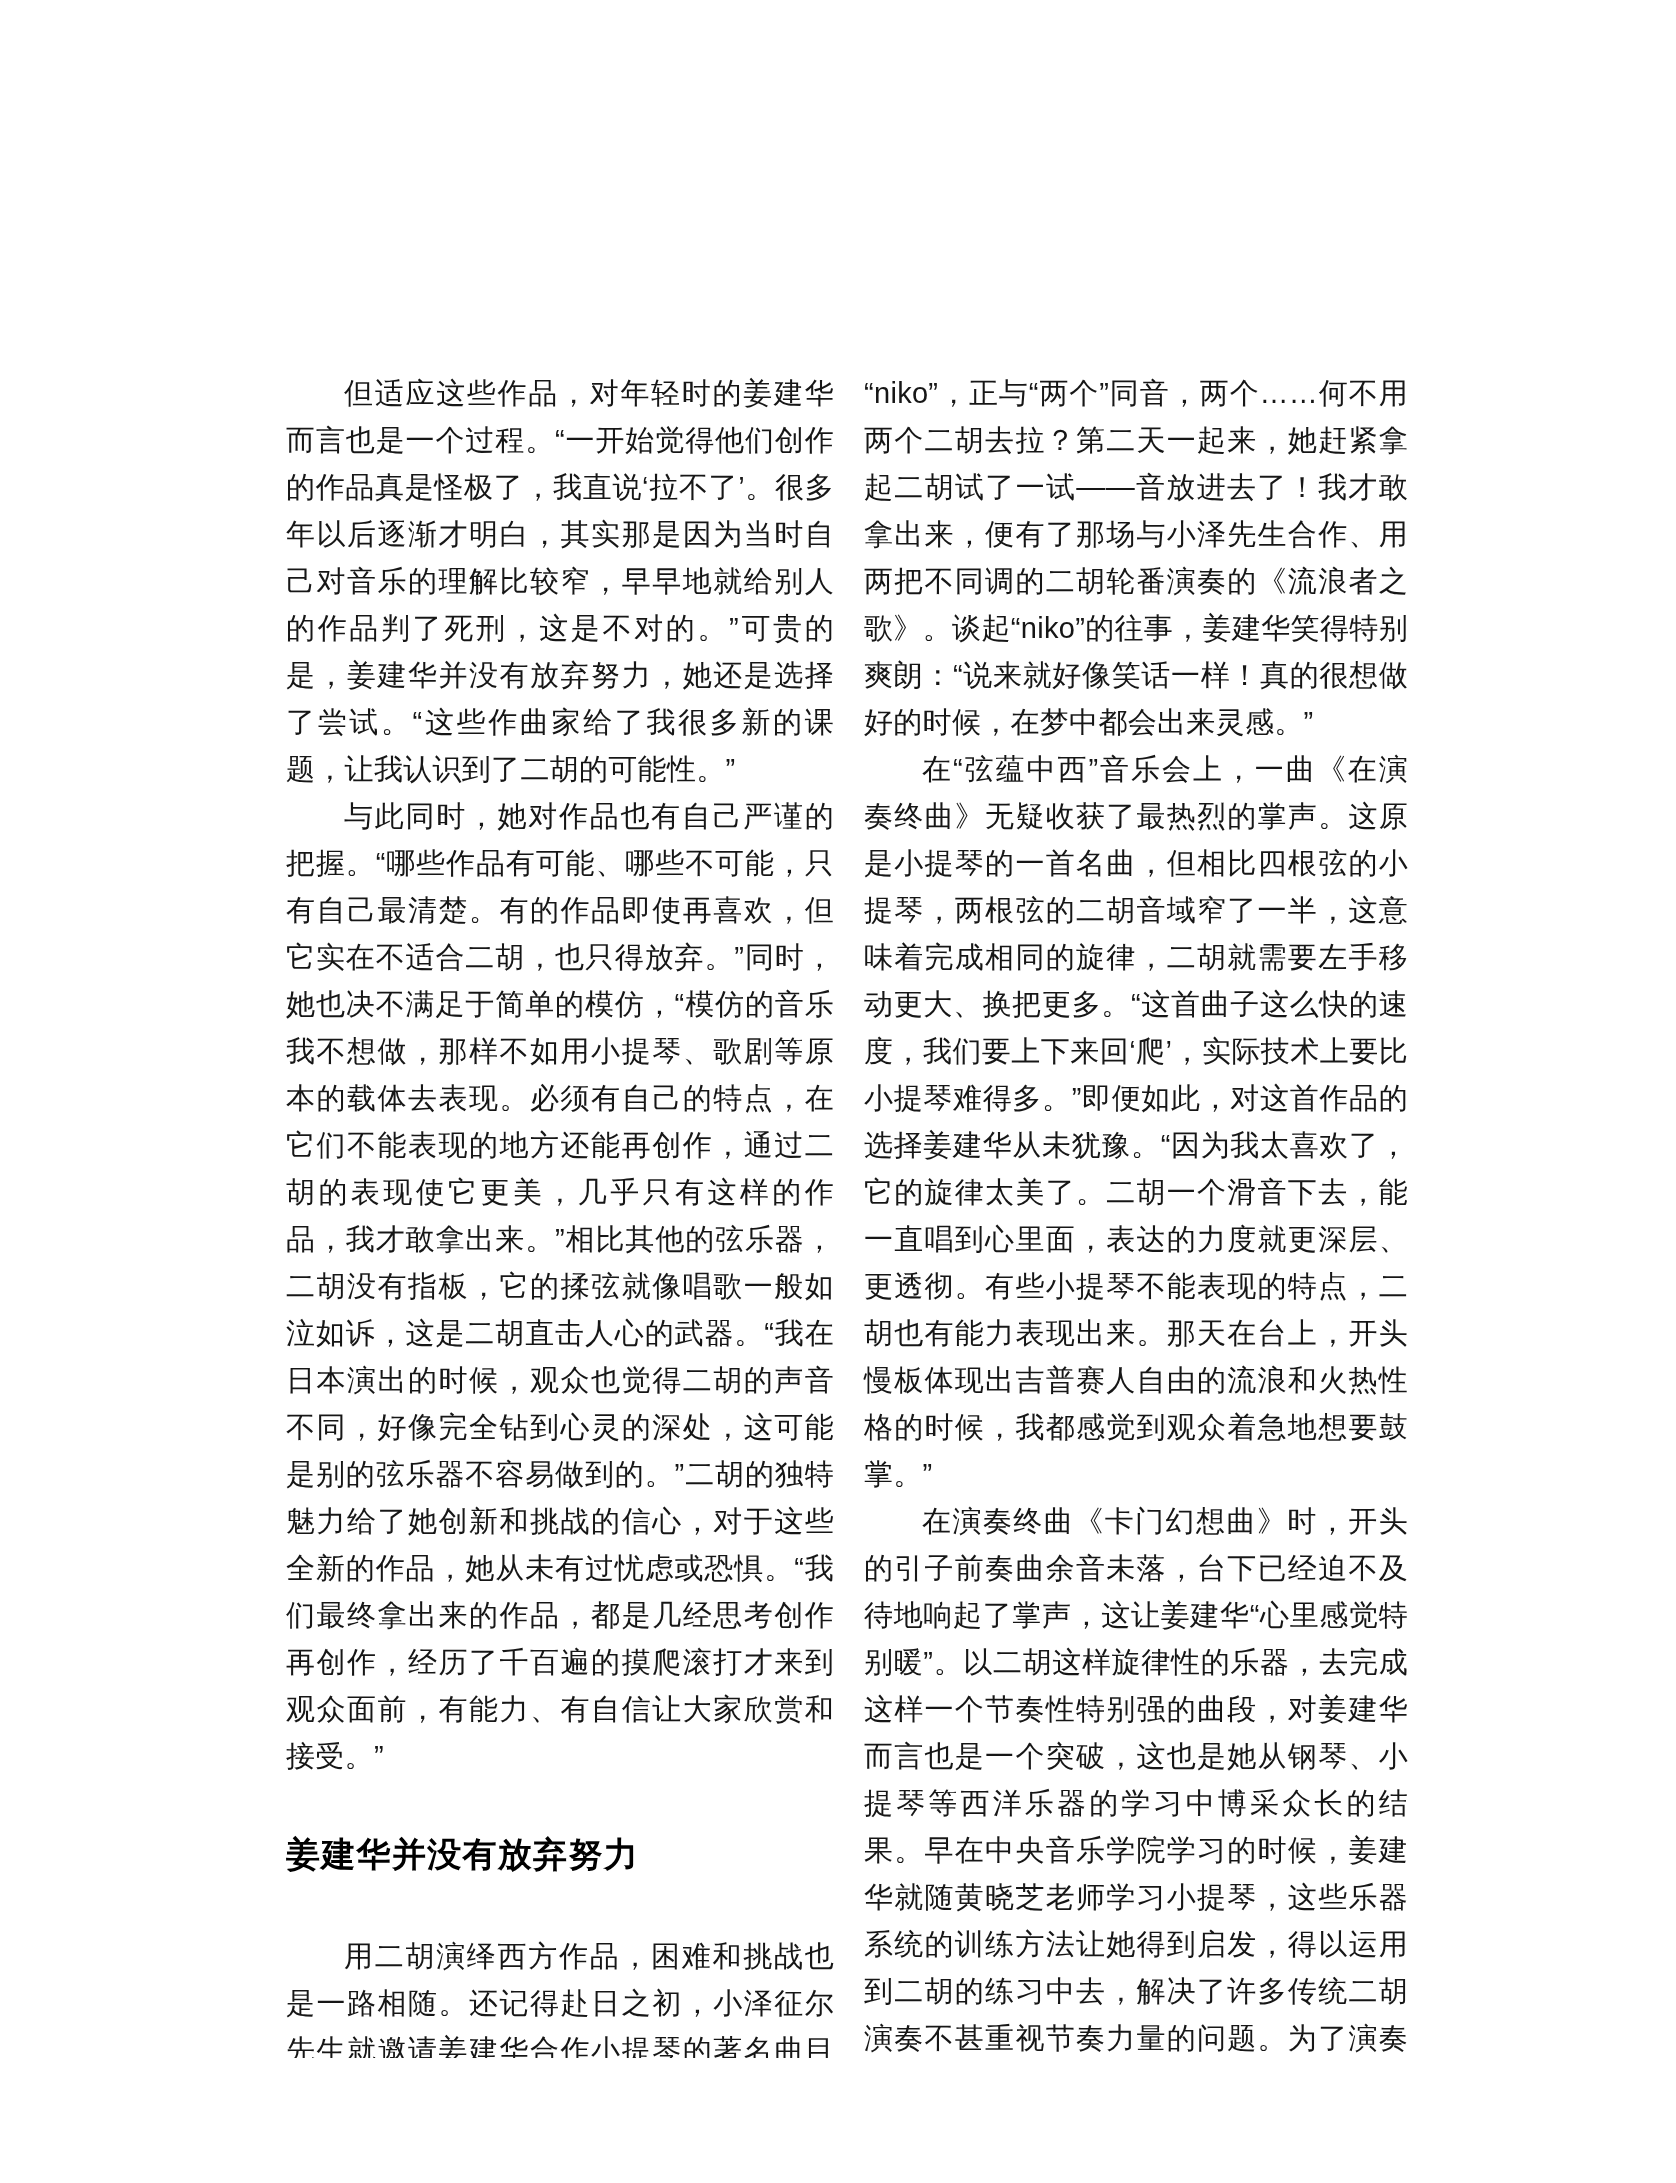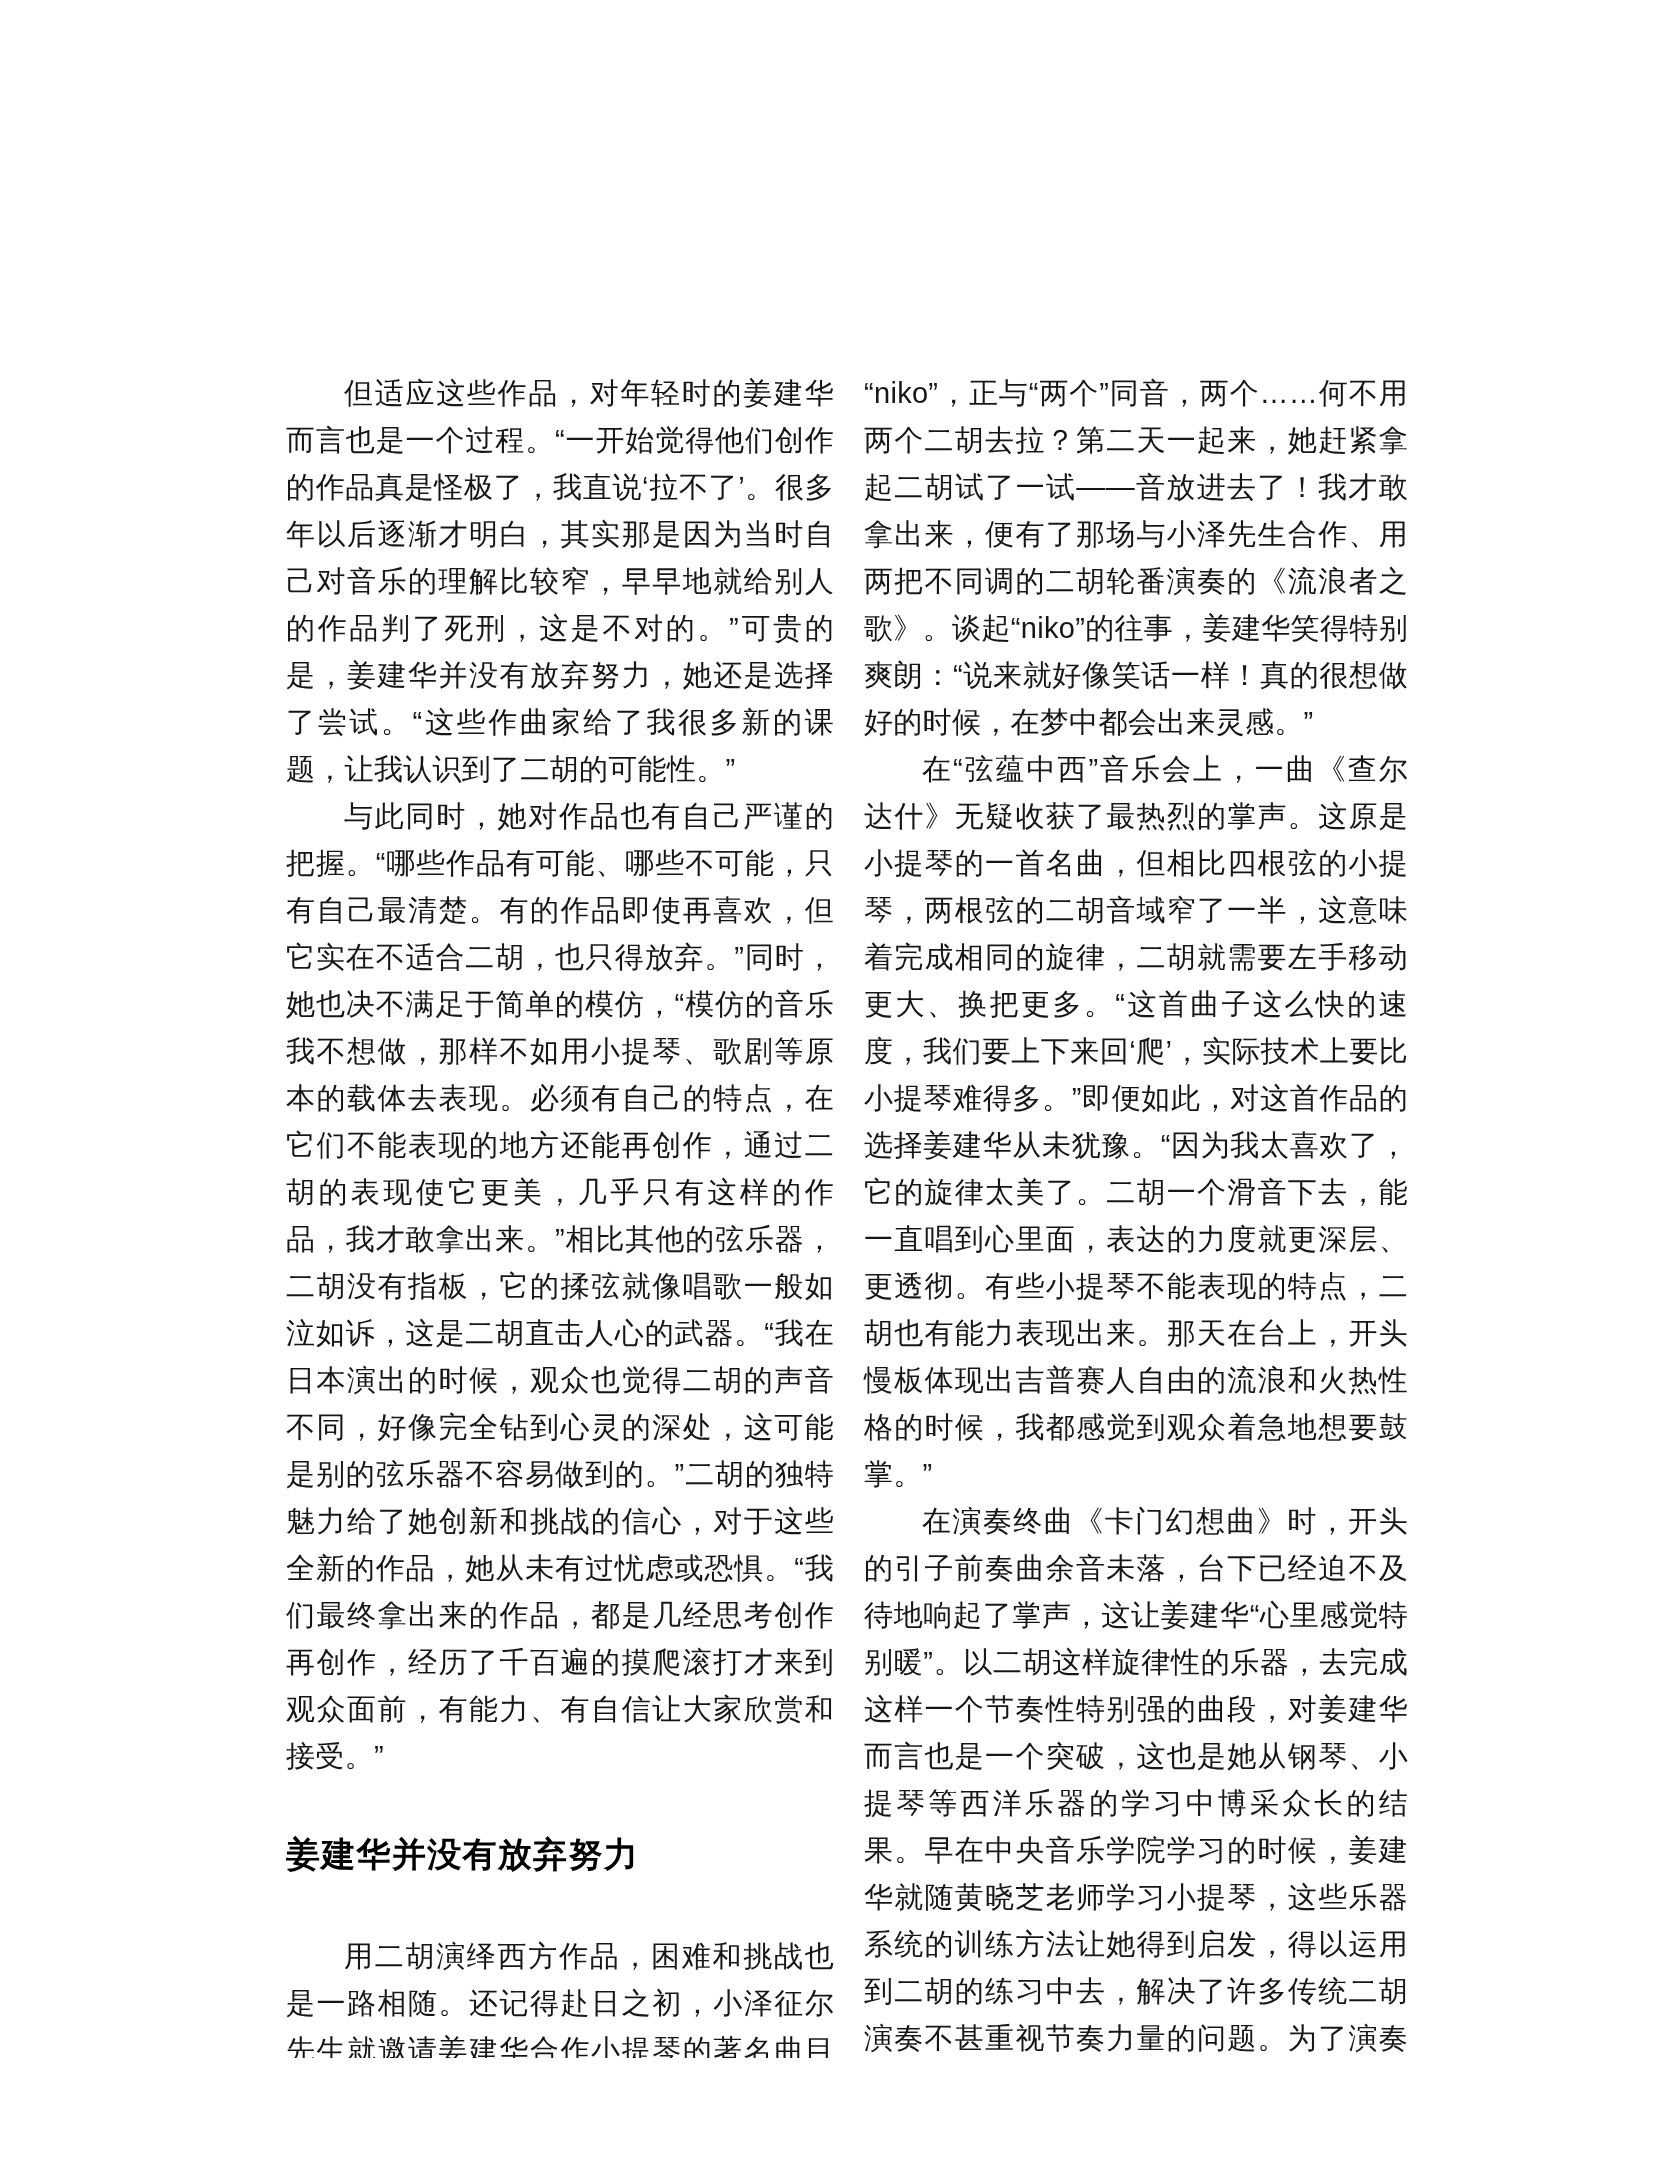--- a/index.html
+++ b/index.html
@@ -58,21 +58,21 @@
 
 <div class="page">
   <div class="column column-left">
       <p class="body-para indent">但适应这些作品，对年轻时的姜建华而言也是一个过程。“一开始觉得他们创作的作品真是怪极了，我直说‘拉不了’。很多年以后逐渐才明白，其实那是因为当时自己对音乐的理解比较窄，早早地就给别人的作品判了死刑，这是不对的。”可贵的是，姜建华并没有放弃努力，她还是选择了尝试。“这些作曲家给了我很多新的课题，让我认识到了二胡的可能性。”</p>
       <p class="body-para indent">与此同时，她对作品也有自己严谨的把握。“哪些作品有可能、哪些不可能，只有自己最清楚。有的作品即使再喜欢，但它实在不适合二胡，也只得放弃。”同时，她也决不满足于简单的模仿，“模仿的音乐我不想做，那样不如用小提琴、歌剧等原本的载体去表现。必须有自己的特点，在它们不能表现的地方还能再创作，通过二胡的表现使它更美，几乎只有这样的作品，我才敢拿出来。”相比其他的弦乐器，二胡没有指板，它的揉弦就像唱歌一般如泣如诉，这是二胡直击人心的武器。“我在日本演出的时候，观众也觉得二胡的声音不同，好像完全钻到心灵的深处，这可能是别的弦乐器不容易做到的。”二胡的独特魅力给了她创新和挑战的信心，对于这些全新的作品，她从未有过忧虑或恐惧。“我们最终拿出来的作品，都是几经思考创作再创作，经历了千百遍的摸爬滚打才来到观众面前，有能力、有自信让大家欣赏和接受。”</p>
       <h2 class="section-heading">姜建华并没有放弃努力</h2>
       <p class="body-para indent">用二胡演绎西方作品，困难和挑战也是一路相随。还记得赴日之初，小泽征尔先生就邀请姜建华合作小提琴的著名曲目《流浪者之歌》。可眼看音乐会只有一个多月的时间了，曲子却拉不出来——倒不在技术问题，而是这首曲子过宽的音域让仅有两根弦的二胡无法承载。姜建华日思夜想，有一晚偶得一梦——日语里“二胡”发音为</p>
     </div>
   <div class="column column-right">
       <p class="body-para">“niko”，正与“两个”同音，两个……何不用两个二胡去拉？第二天一起来，她赶紧拿起二胡试了一试——音放进去了！我才敢拿出来，便有了那场与小泽先生合作、用两把不同调的二胡轮番演奏的《流浪者之歌》。谈起“niko”的往事，姜建华笑得特别爽朗：“说来就好像笑话一样！真的很想做好的时候，在梦中都会出来灵感。”</p>
-      <p class="body-para indent">在“弦蕴中西”音乐会上，一曲《查尔达什》无疑收获了最热烈的掌声。这原是小提琴的一首名曲，但相比四根弦的小提琴，两根弦的二胡音域窄了一半，这意味着完成相同的旋律，二胡就需要左手移动更大、换把更多。“这首曲子这么快的速度，我们要上下来回‘爬’，实际技术上要比小提琴难得多。”即便如此，对这首作品的选择姜建华从未犹豫。“因为我太喜欢了，它的旋律太美了。二胡一个滑音下去，能一直唱到心里面，表达的力度就更深层、更透彻。有些小提琴不能表现的特点，二胡也有能力表现出来。那天在台上，开头慢板体现出吉普赛人自由的流浪和火热性格的时候，我都感觉到观众着急地想要鼓掌。”</p>
+      <p class="body-para indent">在“弦蕴中西”音乐会上，一曲《在演奏终曲》无疑收获了最热烈的掌声。这原是小提琴的一首名曲，但相比四根弦的小提琴，两根弦的二胡音域窄了一半，这意味着完成相同的旋律，二胡就需要左手移动更大、换把更多。“这首曲子这么快的速度，我们要上下来回‘爬’，实际技术上要比小提琴难得多。”即便如此，对这首作品的选择姜建华从未犹豫。“因为我太喜欢了，它的旋律太美了。二胡一个滑音下去，能一直唱到心里面，表达的力度就更深层、更透彻。有些小提琴不能表现的特点，二胡也有能力表现出来。那天在台上，开头慢板体现出吉普赛人自由的流浪和火热性格的时候，我都感觉到观众着急地想要鼓掌。”</p>
       <p class="body-para indent">在演奏终曲《卡门幻想曲》时，开头的引子前奏曲余音未落，台下已经迫不及待地响起了掌声，这让姜建华“心里感觉特别暖”。以二胡这样旋律性的乐器，去完成这样一个节奏性特别强的曲段，对姜建华而言也是一个突破，这也是她从钢琴、小提琴等西洋乐器的学习中博采众长的结果。早在中央音乐学院学习的时候，姜建华就随黄晓芝老师学习小提琴，这些乐器系统的训练方法让她得到启发，得以运用到二胡的练习中去，解决了许多传统二胡演奏不甚重视节奏力量的问题。为了演奏好《卡门》的第一段《哈巴涅拉舞曲》，姜建华也是做足了功课。“听了很多很多的版本，包括卡拉扬先生指挥的整部歌剧，也学习了好多位大师的唱法。这都不是我天生就会的，我吸收了歌剧中的咏叹调，去琢磨怎样适于二胡</p>
     </div>
   <div class="footer">
     <span>NCPA</span>
     <span>67</span>
   </div>
 </div>
 
 
 </body></html>

